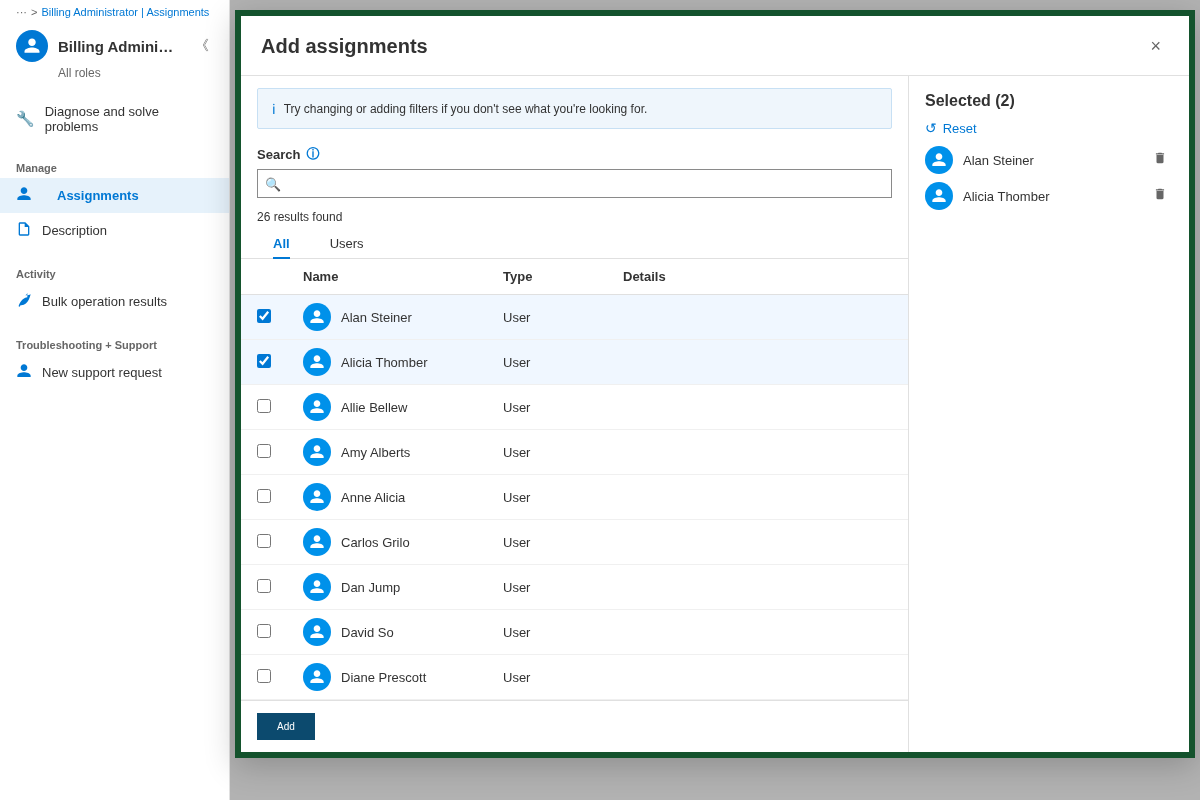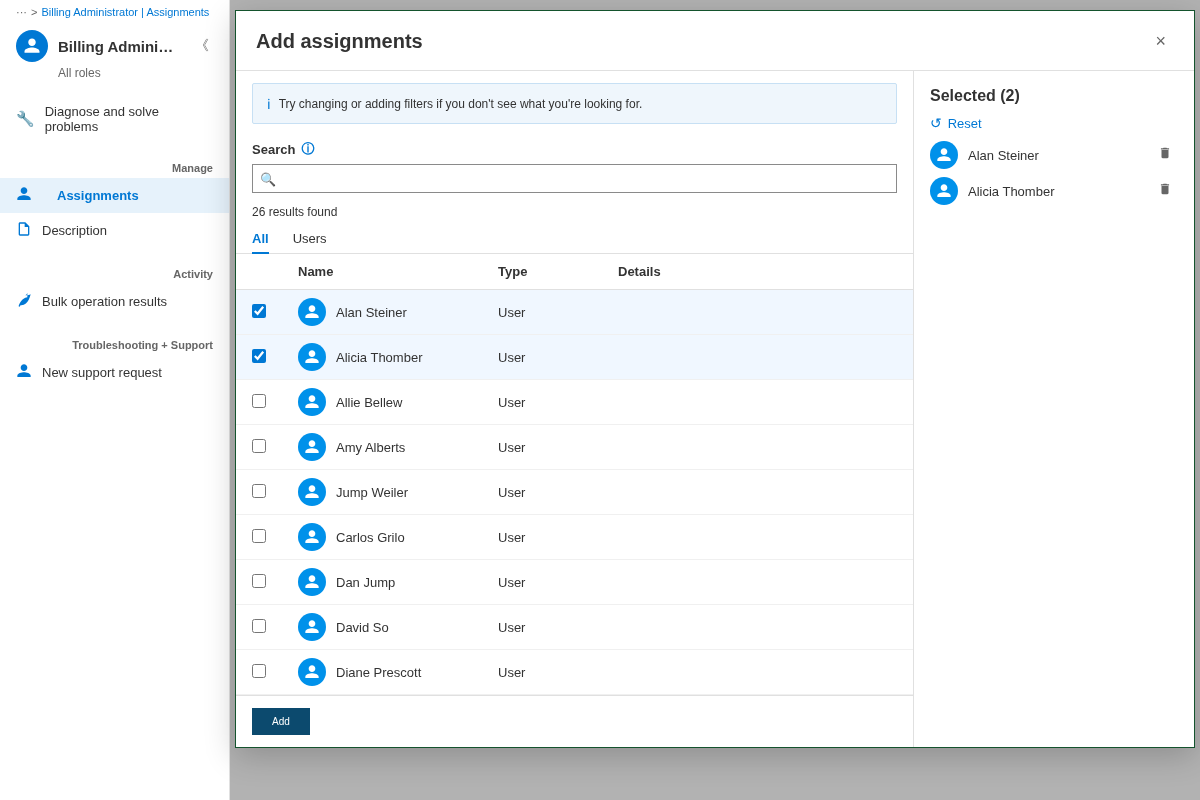--- a/index.html
+++ b/index.html
@@ -9,30 +9,30 @@
     .sidebar { width: 230px; background: #fff; border-right: 1px solid #e0e0e0; display: flex; flex-direction: column; flex-shrink: 0; }
     .sidebar-breadcrumb { display: flex; align-items: center; gap: 4px; color: #0078d4; font-size: 11px; padding: 6px 16px 4px; }
     .sidebar-breadcrumb span { color: #666; }
     .sidebar-title-row { display: flex; align-items: center; gap: 10px; padding: 8px 16px 4px; }
     .sidebar-avatar { width: 32px; height: 32px; background: #0078d4; border-radius: 50%; display: flex; align-items: center; justify-content: center; color: white; font-size: 14px; flex-shrink: 0; }
     .sidebar-title { font-size: 15px; font-weight: 600; color: #333; white-space: nowrap; overflow: hidden; text-overflow: ellipsis; }
     .sidebar-subtitle { font-size: 12px; color: #666; padding: 0 16px 8px 58px; }
     .sidebar-collapse-btn { margin-left: auto; cursor: pointer; color: #666; background: none; border: none; font-size: 14px; padding: 4px; }
 
     .sidebar-section { padding: 12px 0 4px; }
-    .sidebar-section-label { font-size: 11px; font-weight: 600; color: #666; padding: 4px 16px; text-transform: none; letter-spacing: 0; text-align: right; }
+    .sidebar-section-label { font-size: 11px; font-weight: 600; color: #666; padding: 4px 16px; text-transform: none; letter-spacing: 0; }
     .sidebar-item { display: flex; align-items: center; gap: 10px; padding: 8px 16px; cursor: pointer; color: #333; }
     .sidebar-item.active { background: #e6f2fb; color: #0078d4; font-weight: 600; gap: 25px; }
 
     
     .main { flex: 1; display: flex; flex-direction: column; background: #fff; position: relative; }
 
     
     .modal-overlay { position: absolute; inset: 0; background: rgba(0,0,0,0.3); display: flex; align-items: flex-start; justify-content: center; z-index: 10; }
-    .modal { background: #fff; width: 960px; max-height: 780px; margin-top: 10px; border: 1px solid #14532d; box-shadow: 0 8px 30px rgba(0,0,0,0.2); display: flex; flex-direction: column; }
+    .modal { background: #fff; width: 960px; max-height: 780px; margin-top: 10px; border: 6px solid #14532d; box-shadow: 0 8px 30px rgba(0,0,0,0.2); display: flex; flex-direction: column; }
     .modal-header { display: flex; align-items: center; justify-content: space-between; padding: 16px 20px 14px; border-bottom: 1px solid #e0e0e0; }
     .modal-title { font-size: 20px; font-weight: 600; color: #333; }
     .modal-close { background: none; border: none; cursor: pointer; font-size: 18px; color: #666; padding: 4px 8px; }
 
     .modal-body { display: flex; flex: 1; overflow: hidden; }
 
     
     .modal-left { flex: 1; display: flex; flex-direction: column; border-right: 1px solid #e0e0e0; overflow: hidden; }
 
     .info-banner { background: #eff6fc; border: 1px solid #c7e0f4; margin: 12px 16px 8px; padding: 10px 14px; display: flex; align-items: center; gap: 8px; border-radius: 2px; }
@@ -42,21 +42,21 @@
     .search-section { padding: 8px 16px; }
     .search-label { font-size: 13px; font-weight: 600; margin-bottom: 6px; display: flex; align-items: center; gap: 6px; }
     .search-info-icon { color: #0078d4; font-size: 13px; cursor: pointer; }
     .search-input-wrap { position: relative; }
     .search-input { width: 100%; border: 1px solid #8a8a8a; padding: 6px 10px 6px 30px; font-size: 13px; outline: none; }
     .search-icon-inside { position: absolute; left: 8px; top: 50%; transform: translateY(-50%); color: #666; font-size: 13px; }
     .results-count { font-size: 12px; color: #333; padding: 4px 16px 4px; }
 
     
     .tabs { display: flex; border-bottom: 1px solid #e0e0e0; padding: 0 16px; gap: 24px; }
-    .tab { padding: 8px 0 6px; cursor: pointer; font-size: 13px; color: #333; border-bottom: 2px solid transparent; margin-bottom: -1px; }
+    .tab { padding: 8px 0 6px; cursor: pointer; font-size: 13px; color: #333; border-bottom: 2px solid transparent; margin-bottom: -1px; margin-left: 16px; }
     .tab.active { color: #0078d4; border-bottom: 2px solid #0078d4; font-weight: 600; }
 
     
     .table-wrap { flex: 1; overflow-y: auto; overflow-x: hidden; position: relative; }
     .user-table { width: 100%; border-collapse: collapse; }
     .user-table th { text-align: left; padding: 10px 16px; font-size: 13px; font-weight: 600; color: #333; border-bottom: 1px solid #e0e0e0; position: sticky; top: 0; background: #fff; z-index: 1; }
     .user-table td { padding: 8px 16px; border-bottom: 1px solid #f0f0f0; vertical-align: middle; }
     .user-table tr.selected-row { background: #f0f7ff; }
     .checkbox-cell { width: 40px; }
     .cb { width: 14px; height: 14px; accent-color: #0078d4; cursor: pointer; }
@@ -278,21 +278,21 @@
     <td class="checkbox-cell">
       <input type="checkbox" class="cb" style="">
     </td>
     <td>
       <div class="name-cell">
         <div class="user-avatar-sm">
           <svg width="16" height="16" viewBox="0 0 24 24">
                             <path d="M12 12c2.7 0 5-2.3 5-5s-2.3-5-5-5-5 2.3-5 5 2.3 5 5 5zm0 2c-3.3 0-10 1.7-10 5v2h20v-2c0-3.3-6.7-5-10-5z"></path>
                           </svg>
         </div>
-        <span>Jump Weiler</span>
+        <span>Anne Alicia</span>
       </div>
     </td>
     <td><span>User</span></td>
     <td><span></span></td>
   </tr>
                   <tr>
     <td class="checkbox-cell">
       <input type="checkbox" class="cb" style="">
     </td>
     <td>

